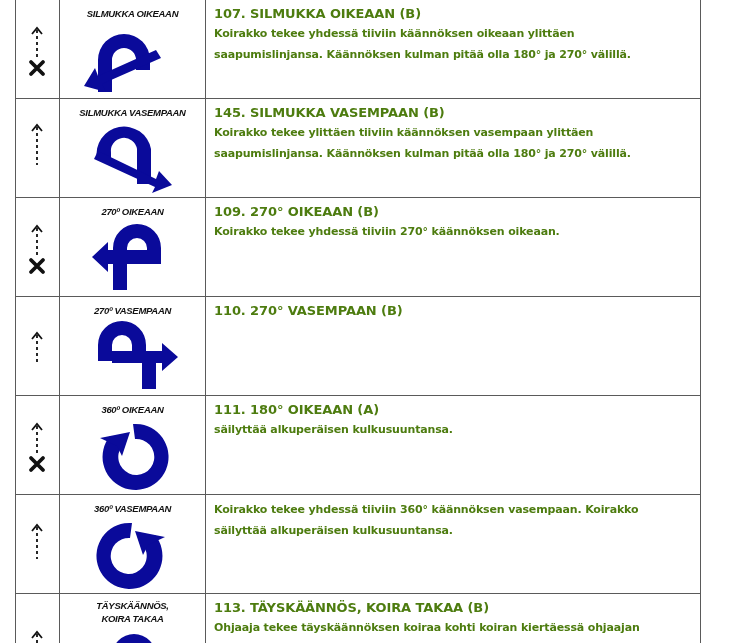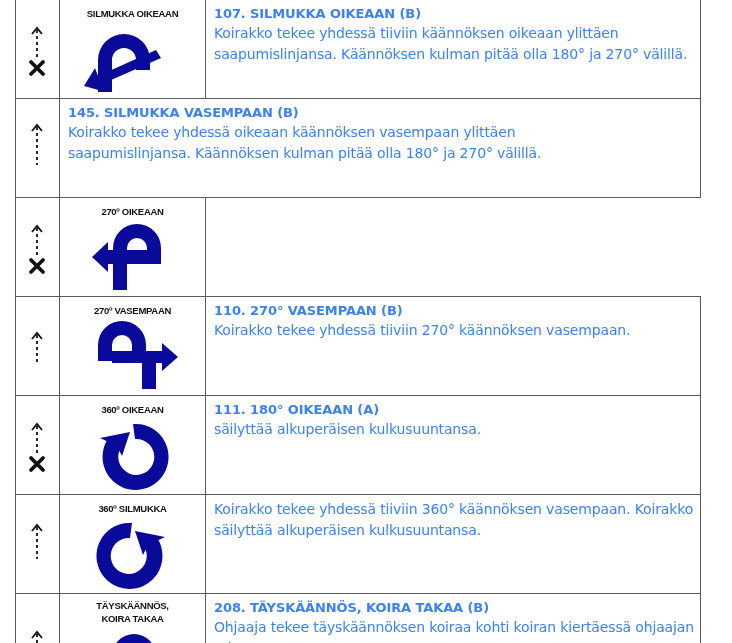--- a/index.html
+++ b/index.html
@@ -2,24 +2,24 @@
 <html><head>
 <meta charset="utf-8">
 <style>
   html, body { margin:0; padding:0; background:#ffffff; }
   body { width:732px; height:643px; overflow:hidden; position:relative; font-family:"Liberation Sans", sans-serif; }
   .table { position:absolute; left:15px; top:-1px; width:686px; border-collapse:collapse; }
   .row { display:flex; height:98px; border-top:1px solid #5a5a5a; }
   .row:last-child { height:60px; }
   .c1 { width:43px; border-left:1px solid #5a5a5a; border-right:1px solid #5a5a5a; position:relative; }
   .c2 { width:145px; border-right:1px solid #5a5a5a; position:relative; text-align:center; }
-  .c3 { flex:1; border-right:1px solid #5a5a5a; padding:4px 0 0 8px; color:#3b82f6; font-family:"DejaVu Sans", sans-serif; }
+  .c3 { flex:1; border-right:1px solid #5a5a5a; padding:4px 0 0 8px; color:#4d7c0f; font-family:"DejaVu Sans", sans-serif; }
   .title { font-weight:bold; font-size:13px; line-height:19px; letter-spacing:-0.1px; }
-  .desc { font-size:14px; line-height:21px; letter-spacing:-0.15px; }
-  .sign-label { font-family:"Liberation Sans", sans-serif; font-weight:bold; font-size:9.5px; color:#111; position:absolute; left:0; right:0; top:8px; letter-spacing:-0.3px; line-height:12px; }
+  .desc { font-size:11px; line-height:21px; letter-spacing:-0.15px;font-weight:bold; }
+  .sign-label { font-family:"Liberation Sans", sans-serif; font-weight:bold; font-size:9.5px; color:#111; position:absolute; left:0; right:0; top:8px; letter-spacing:-0.3px; line-height:12px;font-style:italic; }
   .sign-svg { position:absolute; left:0; top:0; }
   .mark-svg { position:absolute; left:0; top:0; }
 </style>
 </head>
 <body>
 
 <div class="table">
 
   <div class="row">
     <div class="c1">
@@ -45,23 +45,30 @@
     </div>
   </div>
 
   <div class="row">
     <div class="c1">
       <svg class="mark-svg" width="43" height="98">
         <path d="M16 32 L21 26 L26 32" fill="none" stroke="#111" stroke-width="1.8"></path>
         <line x1="21" y1="28" x2="21" y2="66" stroke="#111" stroke-width="1.8" stroke-dasharray="3,3"></line>
       </svg>
     </div>
+    <div class="c2">
+      <div class="sign-label">SILMUKKA VASEMPAAN</div>
+      <svg class="sign-svg" width="145" height="98">
+        <path d="M37 60 A27 27 0 0 1 91 50 L91 85 L77 85 L77 50 A13 13 0 0 0 51 54 L51 62 Z" fill="#0a0a9a"></path>
+        <path d="M34 60 L38 52 L96 80 L99 72 L112 86 L92 94 L95 88 Z" fill="#0a0a9a"></path>
+      </svg>
+    </div>
     <div class="c3">
       <div class="title">145. SILMUKKA VASEMPAAN (B)</div>
-      <div class="desc">Koirakko tekee yhdessä oikeaan käännöksen vasempaan ylittäen</div>
+      <div class="desc">Koirakko tekee ylittäen tiiviin käännöksen vasempaan ylittäen</div>
       <div class="desc">saapumislinjansa. Käännöksen kulman pitää olla 180° ja 270° välillä.</div>
     </div>
   </div>
 
   <div class="row">
     <div class="c1">
       <svg class="mark-svg" width="43" height="98">
         <path d="M16 34 L21 28 L26 34" fill="none" stroke="#111" stroke-width="1.8"></path>
         <line x1="21" y1="30" x2="21" y2="60" stroke="#111" stroke-width="1.8" stroke-dasharray="3,3"></line>
       </svg>
@@ -69,39 +76,42 @@
         <path d="M15 62 L27 74 M27 62 L15 74" stroke="#111" stroke-width="3.8" stroke-linecap="round"></path>
       </svg>
     </div>
     <div class="c2">
       <div class="sign-label">270º OIKEAAN</div>
       <svg class="sign-svg" width="145" height="98">
         <path d="M53 92 L53 50 A24 24 0 0 1 101 50 L101 66 L53 66 L53 56 L87 56 L87 50 A10 10 0 0 0 67 50 L67 92 Z" fill="#0a0a9a"></path>
         <path d="M101 52 L101 66 L48 66 L48 74 L32 59 L48 44 L48 52 Z" fill="#0a0a9a"></path>
       </svg>
     </div>
+    <div class="c3">
+      <div class="title">109. 270° OIKEAAN (B)</div>
+      <div class="desc">Koirakko tekee yhdessä tiiviin 270° käännöksen oikeaan.</div>
+    </div>
   </div>
 
   <div class="row">
     <div class="c1">
       <svg class="mark-svg" width="43" height="98">
         <path d="M16 42 L21 36 L26 42" fill="none" stroke="#111" stroke-width="1.8"></path>
         <line x1="21" y1="38" x2="21" y2="66" stroke="#111" stroke-width="1.8" stroke-dasharray="3,3"></line>
       </svg>
     </div>
     <div class="c2">
       <div class="sign-label">270º VASEMPAAN</div>
       <svg class="sign-svg" width="145" height="98">
         <path d="M82 92 L82 64 L38 64 L38 48 A24 24 0 0 1 86 48 L86 54 L72 54 L72 48 A10 10 0 0 0 52 48 L52 54 L96 54 L96 92 Z" fill="#0a0a9a"></path>
         <path d="M52 54 L102 54 L102 46 L118 60 L102 74 L102 66 L52 66 Z" fill="#0a0a9a"></path>
       </svg>
     </div>
     <div class="c3">
       <div class="title">110. 270° VASEMPAAN (B)</div>
-      <div class="desc">Koirakko tekee yhdessä tiiviin 270° käännöksen vasempaan.</div>
     </div>
   </div>
 
   <div class="row">
     <div class="c1">
       <svg class="mark-svg" width="43" height="98">
         <path d="M16 34 L21 28 L26 34" fill="none" stroke="#111" stroke-width="1.8"></path>
         <line x1="21" y1="30" x2="21" y2="60" stroke="#111" stroke-width="1.8" stroke-dasharray="3,3"></line>
       </svg>
       <svg class="mark-svg" width="43" height="98">
@@ -122,21 +132,21 @@
   </div>
 
   <div class="row">
     <div class="c1">
       <svg class="mark-svg" width="43" height="98">
         <path d="M16 36 L21 30 L26 36" fill="none" stroke="#111" stroke-width="1.8"></path>
         <line x1="21" y1="32" x2="21" y2="64" stroke="#111" stroke-width="1.8" stroke-dasharray="3,3"></line>
       </svg>
     </div>
     <div class="c2">
-      <div class="sign-label">360º SILMUKKA</div>
+      <div class="sign-label">360º VASEMPAAN</div>
       <svg class="sign-svg" width="145" height="98">
         <path d="M72 28 A33 33 0 1 0 95 40 L83 50 A18 18 0 1 1 70 43 Z" fill="#0a0a9a"></path>
         <path d="M105 42 L75 36 L83 60 L88 50 Z" fill="#0a0a9a"></path>
       </svg>
     </div>
     <div class="c3">
       <div class="desc">Koirakko tekee yhdessä tiiviin 360° käännöksen vasempaan. Koirakko</div>
       <div class="desc">säilyttää alkuperäisen kulkusuuntansa.</div>
     </div>
   </div>
@@ -149,19 +159,19 @@
       </svg>
     </div>
     <div class="c2" style="overflow:hidden;">
       <div class="sign-label" style="top:6px;">TÄYSKÄÄNNÖS,</div>
       <div class="sign-label" style="top:19px;">KOIRA TAKAA</div>
       <svg class="sign-svg" width="145" height="60">
         <path d="M52 62 A22 22 0 0 1 96 62 L84 62 A10 10 0 0 0 64 62 Z" fill="#0a0a9a"></path>
       </svg>
     </div>
     <div class="c3">
-      <div class="title">208. TÄYSKÄÄNNÖS, KOIRA TAKAA (B)</div>
+      <div class="title">113. TÄYSKÄÄNNÖS, KOIRA TAKAA (B)</div>
       <div class="desc">Ohjaaja tekee täyskäännöksen koiraa kohti koiran kiertäessä ohjaajan</div>
       <div class="desc">takaa.</div>
     </div>
   </div>
 
 </div>
 
 </body></html>

